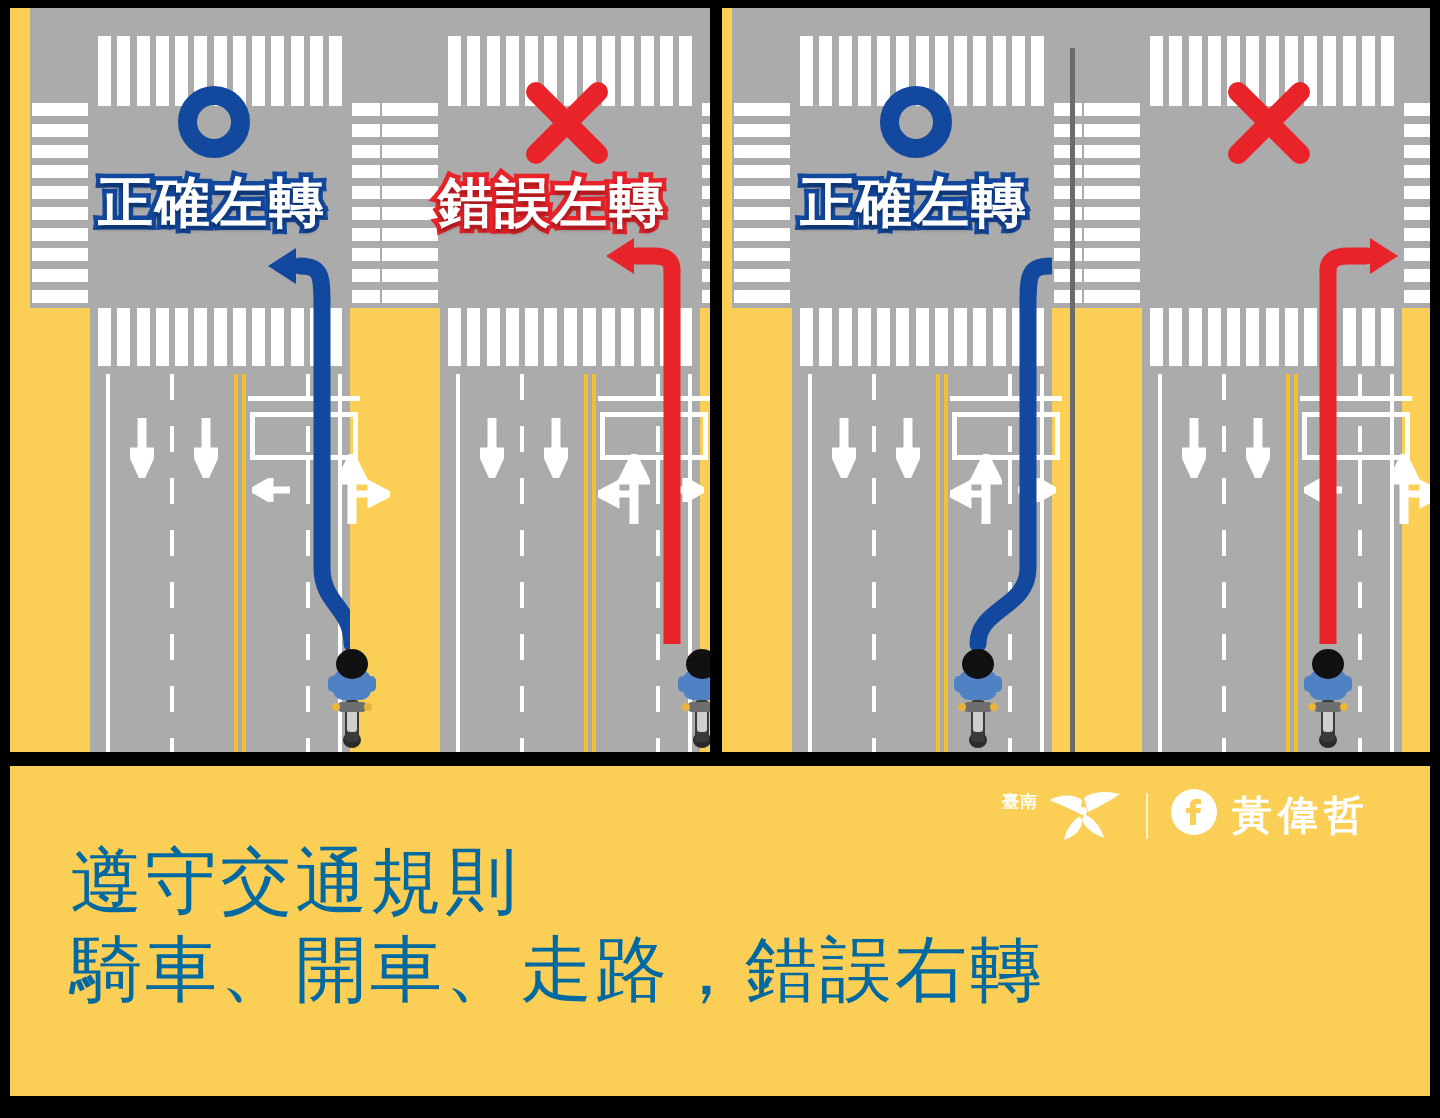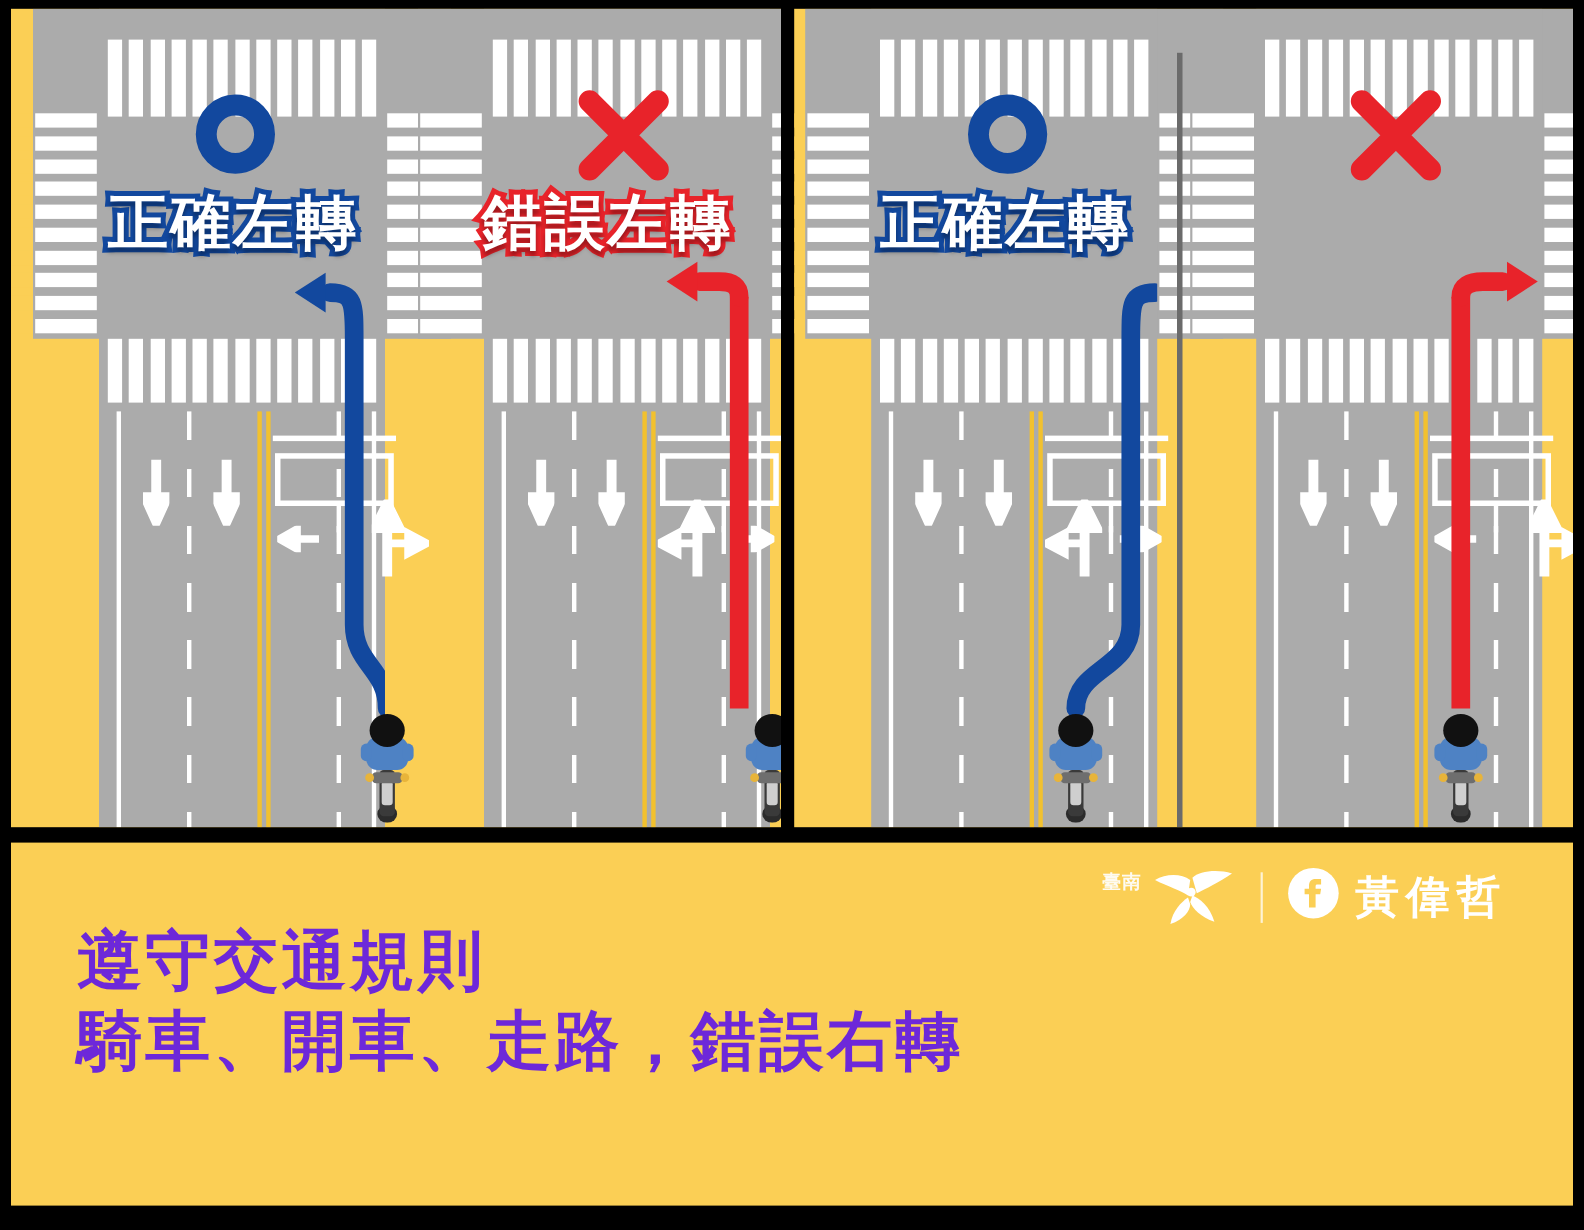--- a/index.html
+++ b/index.html
@@ -60,23 +60,23 @@
        text-shadow:0 4px 4px rgba(0,0,0,.35);}
 
   
   .inner-divider{position:absolute;width:5px;background:#6b6b6b;}
 
   
   .moto{position:absolute;width:56px;height:104px;}
 
   
   .banner{position:absolute;left:10px;top:766px;width:1420px;height:330px;background:#FBCF55;}
-  .banner-text{position:absolute;left:60px;top:72px;color:#6d28d9;font-weight:bold;
+  .banner-text{position:absolute;left:60px;top:72px;color:#0369a1;font-weight:normal;
      font-family:"DejaVu Sans","Liberation Sans",sans-serif;
-     font-size:59px;line-height:1.22;letter-spacing:3px;}
+     font-size:72px;line-height:1.22;letter-spacing:3px;}
   .banner-line{display:block;white-space:nowrap;}
   .brand{position:absolute;right:60px;top:22px;display:flex;align-items:center;gap:22px;}
   .brand .city{display:flex;align-items:flex-start;gap:6px;}
   .brand .citymark{width:80px;height:52px;}
   .brand .vdiv{width:2px;height:46px;background:#fff;opacity:.75;}
   .brand .fbwrap{display:flex;gap:14px;}
   .brand .fbname{color:#fff;font-weight:bold;font-size:40px;letter-spacing:6px;
      font-family:"DejaVu Sans","Liberation Sans",sans-serif;}
 </style>
 </head>

